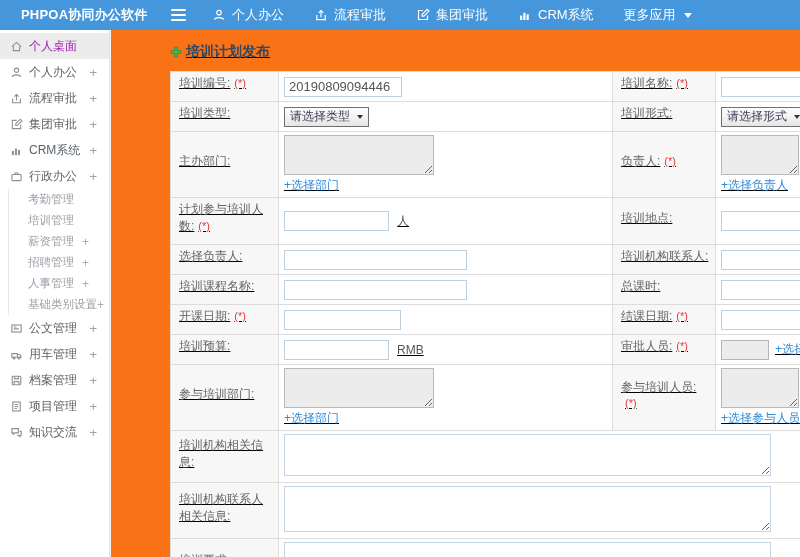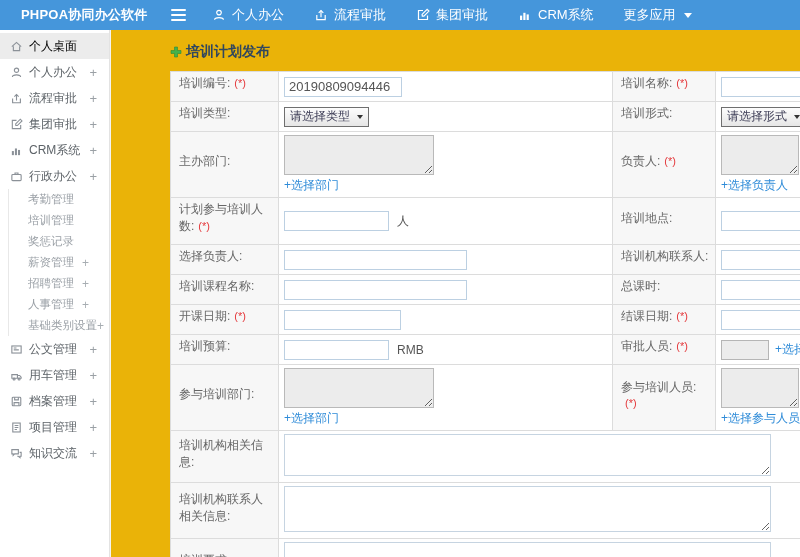--- a/index.html
+++ b/index.html
@@ -13,29 +13,29 @@
   .hamb i{display:block;width:15px;height:2px;background:#fff;border-radius:1px;}
   .topmenu{display:flex;align-items:center;margin-left:26px;font-size:13px;}
   .tm-item{display:flex;align-items:center;gap:6px;margin-right:30px;cursor:pointer;white-space:nowrap;}
   .topbar svg{display:block;}
   .caret{width:0;height:0;border-left:4px solid transparent;border-right:4px solid transparent;
          border-top:5px solid #fff;margin-left:2px;}
   
   .sidebar{position:absolute;top:30px;left:0;width:110px;bottom:0;background:#fff;
            border-right:1px solid #e3e3e3;font-size:12px;color:#5d6368;padding-top:3px;box-sizing:border-box;}
   .side-item{height:26px;display:flex;align-items:center;gap:6px;padding:0 12px 0 10px;cursor:pointer;white-space:nowrap;}
-  .side-item.active{background:#ececec;color:#000000;}
+  .side-item.active{background:#ececec;color:#a21caf;}
   .side-item .ic{color:#8b9198;display:flex;}
   .side-item .toggle{margin-left:auto;color:#9aa0a5;font-size:13px;}
   .sub-list{border-left:1px solid #e8e8e8;margin-left:8px;}
   .sub-item{height:21px;display:flex;align-items:center;padding:0 20px 0 19px;color:#999fa5;
             font-size:11.5px;cursor:pointer;white-space:nowrap;}
   .sub-item .toggle{margin-left:auto;color:#a7adb2;font-size:12px;}
   
-  .content{position:absolute;left:111px;top:30px;right:0;bottom:0;background:#eab308;overflow:hidden;}
+  .content{position:absolute;left:111px;top:30px;right:0;bottom:0;background:#f97316;overflow:hidden;text-decoration:underline;}
   .main{padding:10px 0 0 59px;}
   .page-title{display:flex;align-items:center;gap:4px;font-size:14px;font-weight:bold;color:#31475e;
               margin:3px 0 10px 0;}
   .plus-ic{color:#3fae49;display:flex;}
   
   table.form{border-collapse:collapse;table-layout:fixed;width:745px;background:#fff;
              font-size:12px;color:#666;}
   table.form td{border:1px solid #dcdcdc;vertical-align:middle;overflow:hidden;}
   td.lbl{background:#f7f7f7;padding:3px 4px 9px 8px;}
   td.fld{background:#fff;padding:3px 4px 3px 5px;}
@@ -180,23 +180,20 @@
   </div>
 
   <div class="sub-list">
     <div class="sub-item">
       <span>考勤管理</span>
     </div>
     <div class="sub-item">
       <span>培训管理</span>
     </div>
     <div class="sub-item">
-      <span>奖惩记录</span>
-    </div>
-    <div class="sub-item">
       <span>薪资管理</span>
       <span class="toggle">+</span>
     </div>
     <div class="sub-item">
       <span>招聘管理</span>
       <span class="toggle">+</span>
     </div>
     <div class="sub-item">
       <span>人事管理</span>
       <span class="toggle">+</span>

